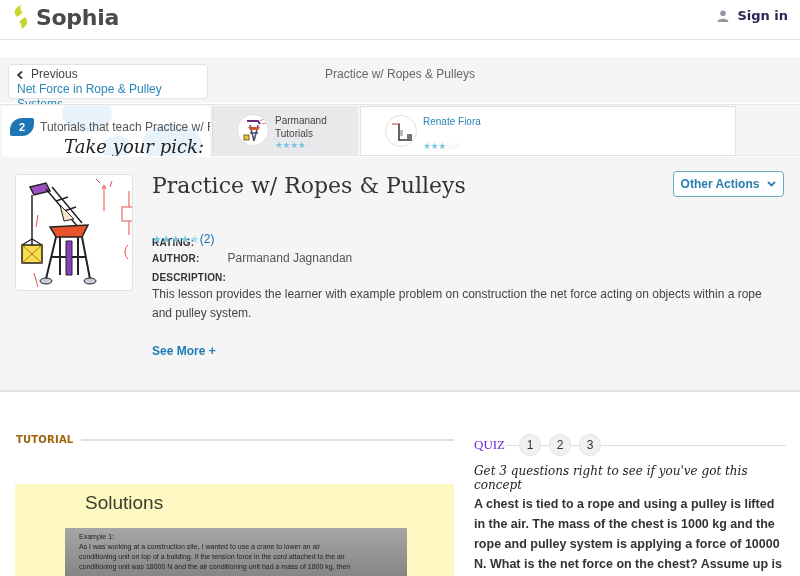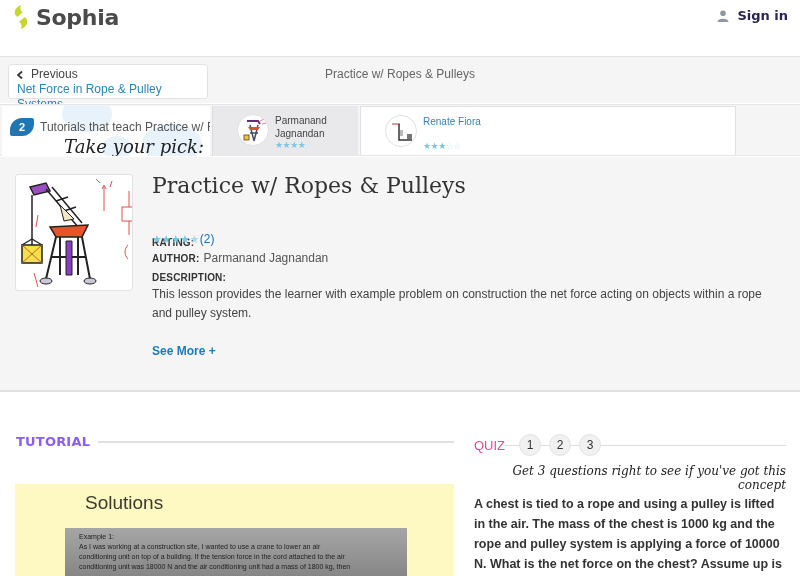--- a/index.html
+++ b/index.html
@@ -1,17 +1,17 @@
 <!DOCTYPE html>
 <html><head>
 <meta charset="utf-8">
 <style>
   * { box-sizing: border-box; margin: 0; padding: 0; }
   html, body { width: 800px; height: 576px; overflow: hidden; background: #fff; font-family: "Liberation Sans", sans-serif; color: #333; }
-  .topbar { position: absolute; left: 0; top: 0; width: 800px; height: 57px; background: #fff; border-bottom: 1px solid #e3e3e3; }
+  .topbar { position: absolute; left: 0; top: 0; width: 800px; height: 40px; background: #fff; border-bottom: 1px solid #e3e3e3; }
   .logo { position: absolute; left: 10px; top: 4px; display: flex; align-items: center; }
   .logo-mark { width: 22px; height: 26px; position: relative; }
   .logo-text { font-family: "DejaVu Sans", sans-serif; font-weight: bold; font-size: 22px; color: #4a4a4a; margin-left: 4px; letter-spacing: -0.3px; }
   .signin { position: absolute; right: 12px; top: 8px; display: flex; align-items: center; gap: 8px; font-family: "DejaVu Sans", sans-serif; font-size: 13px; font-weight: bold; color: #2a2555; cursor: pointer; }
   .navbar { position: absolute; left: 0; top: 57px; width: 800px; height: 46px; background: #f5f5f5; }
   .prev-box { position: absolute; left: 8px; top: 7px; width: 200px; height: 35px; background: #fff; border: 1px solid #e2e2e2; border-radius: 3px; font-size: 12px; line-height: 15px; padding: 2px 0 0 8px; cursor: pointer; }
   .prev-label { color: #444; display: flex; align-items: center; gap: 8px; }
   .prev-link { color: #2a86b8; }
   .nav-title { position: absolute; left: 0; width: 800px; top: 10px; text-align: center; font-size: 12px; color: #666; }
   .tutorials-bar { position: absolute; left: 0; top: 104px; width: 800px; height: 52px; background: #f5f5f5; border-top: 1px solid #e6e6e6; border-bottom: 1px solid #e6e6e6; }
@@ -30,36 +30,36 @@
   .stars .off { color: #cfe8f3; }
   .hero { position: absolute; left: 0; top: 157px; width: 800px; height: 235px; background: #f5f5f5; border-bottom: 2px solid #e2e2e2; }
   .thumb { position: absolute; left: 15px; top: 17px; width: 118px; height: 117px; background: #fff; border: 1px solid #e2e2e2; border-radius: 3px; overflow: hidden; }
   .hero-title { position: absolute; left: 152px; top: 16px; font-family: "DejaVu Serif", serif; font-size: 22px; color: #333; }
   .other-actions { position: absolute; left: 673px; top: 14px; width: 111px; height: 26px; border: 1px solid #6aa8c8; border-radius: 4px; background: #fff; color: #2a7db0; font-size: 12px; font-weight: bold; display: flex; align-items: center; justify-content: center; gap: 8px; cursor: pointer; }
   .meta-label { font-size: 10px; font-weight: bold; color: #333; letter-spacing: 0.2px; }
   .rating-label { position: absolute; left: 152px; top: 80px; }
   .rating-row { position: absolute; left: 152px; top: 75px; display: flex; align-items: center; }
   .rating-row .stars { font-size: 11px; }
   .rating-count { font-size: 12px; color: #1f6fb0; margin-left: 1px; cursor: pointer; }
-  .author-row { position: absolute; left: 152px; top: 94px; display: flex; align-items: baseline; gap: 4px; }
+  .author-row { position: absolute; left: 152px; top: 94px; display: flex; align-items: baseline; gap: 28px; }
   .author-name { font-size: 12px; color: #555; }
   .desc-label { position: absolute; left: 152px; top: 115px; }
   .desc-text { position: absolute; left: 152px; top: 128px; width: 630px; font-size: 12px; line-height: 19px; color: #444; }
   .see-more { position: absolute; left: 152px; top: 187px; font-size: 12px; font-weight: bold; color: #1f7bb5; cursor: pointer; }
   .section-head { position: absolute; top: 434px; display: flex; align-items: center; }
   .tutorial-head { left: 16px; width: 438px; }
-  .section-title { font-family: "DejaVu Sans", sans-serif; font-size: 13px; font-weight: bold; color: #8b5cf6; letter-spacing: 0.2px; }
+  .section-title { font-family: "DejaVu Sans", sans-serif; font-size: 10px; font-weight: bold; color: #a16207; letter-spacing: 0.2px; }
   .head-line { flex: 1; height: 2px; background: #e0e0e0; margin-left: 8px; }
   .quiz-head { left: 474px; width: 312px; }
-  .quiz-title { font-family: Liberation Sans, sans-serif; font-size: 13px; color: #ec4899; }
+  .quiz-title { font-family: Liberation Serif, serif; font-size: 13px; color: #6d28d9; }
   .q-dot-wrap { display: flex; align-items: center; flex: 1; }
   .q-seg { height: 1px; background: #ddd; width: 8px; }
   .q-dot { width: 22px; height: 22px; border-radius: 50%; background: #f1f1f1; border: 1px solid #e3e3e3; font-size: 12px; color: #333; text-align: center; line-height: 20px; cursor: pointer; }
   .q-seg.tail { flex: 1; }
-  .quiz-sub { position: absolute; left: 474px; top: 464px; width: 312px; text-align: right; font-family: "DejaVu Serif", serif; font-style: italic; font-size: 12px; color: #222; }
+  .quiz-sub { position: absolute; left: 474px; top: 464px; width: 312px; text-align: left; font-family: "DejaVu Serif", serif; font-style: italic; font-size: 12px; color: #222; }
   .quiz-question { position: absolute; left: 474px; top: 494px; width: 312px; font-size: 12.5px; line-height: 20px; color: #333; font-weight: bold; }
   .video { position: absolute; left: 15px; top: 484px; width: 439px; height: 92px; background: #fef9c3; cursor: pointer; overflow: hidden; }
   .video-title { position: absolute; left: 70px; top: 8px; font-size: 19px; color: #3e3a2c; font-family: "Liberation Sans", sans-serif; }
   .video-slide { position: absolute; left: 50px; top: 44px; width: 342px; height: 60px; background: linear-gradient(#a6a6a6, #7e7e7e); padding: 4px 14px; font-size: 7px; line-height: 10px; color: #1f1f1f; }
 </style>
 </head>
 <body>
 
 <div class="topbar">
   <div class="logo">
@@ -106,21 +106,21 @@
       <svg width="32" height="32" viewBox="0 0 32 32">
         <path d="M9 6 L20 6 L22 9" stroke="#6a2a7a" stroke-width="2" fill="none"></path>
         <path d="M12 10 L16 26 M20 10 L16 26 M12 18 L20 18" stroke="#4a4a6a" stroke-width="1.5" fill="none"></path>
         <path d="M10 12 L22 12 L20 15 L12 15 Z" fill="#d8542a"></path>
         <rect x="6" y="20" width="5" height="5" fill="#e8c93a" stroke="#6a3a1a" stroke-width="0.8"></rect>
         <path d="M22 6 L26 4 M24 9 L28 8" stroke="#e05a6a" stroke-width="0.8"></path>
       </svg>
     </div>
     <div style="margin-left:6px;margin-top:8px;">
       <div class="tb-name">Parmanand</div>
-      <div class="tb-name">Jagnandan</div>
+      <div class="tb-name">Tutorials</div>
       <div class="stars"><span>★★★★</span><span class="off">☆</span></div>
     </div>
   </div>
 
   <div class="tb-card tb-card2">
     <div class="avatar" style="margin-left:24px;">
       <svg width="32" height="32" viewBox="0 0 32 32">
         <path d="M6 8 L14 8" stroke="#c03030" stroke-width="1.2"></path>
         <path d="M13 8 L13 24 L26 24" stroke="#333" stroke-width="1.5" fill="none"></path>
         <rect x="14" y="14" width="3" height="6" fill="#bbb"></rect>
@@ -159,20 +159,26 @@
         <path d="M88 12 L88 36 M86 14 L88 10 L90 14"></path>
         <rect x="106" y="32" width="14" height="14"></rect>
         <path d="M113 32 L113 16 M113 46 L113 60"></path>
         <path d="M94 12 L96 6 M80 4 L84 8"></path>
         <path d="M20 52 L22 40 M18 98 L22 112"></path>
         <path d="M112 70 C108 74 108 80 112 84"></path>
       </g>
     </svg>
   </div>
   <div class="hero-title">Practice w/ Ropes &amp; Pulleys</div>
+  <div class="other-actions">
+    <span>Other Actions</span>
+    <svg width="9" height="6" viewBox="0 0 9 6">
+        <path d="M1 1 L4.5 4.5 L8 1" stroke="#2a7db0" stroke-width="1.8" fill="none"></path>
+      </svg>
+  </div>
 
   <div class="meta-label rating-label">RATING:</div>
   <div class="rating-row">
     <span class="stars"><span>★★★★</span><span style="color:#a9d9ec;">★</span></span>
     <span class="rating-count">(2)</span>
   </div>
   <div class="author-row">
     <span class="meta-label">AUTHOR:</span>
     <span class="author-name">Parmanand Jagnandan</span>
   </div>

